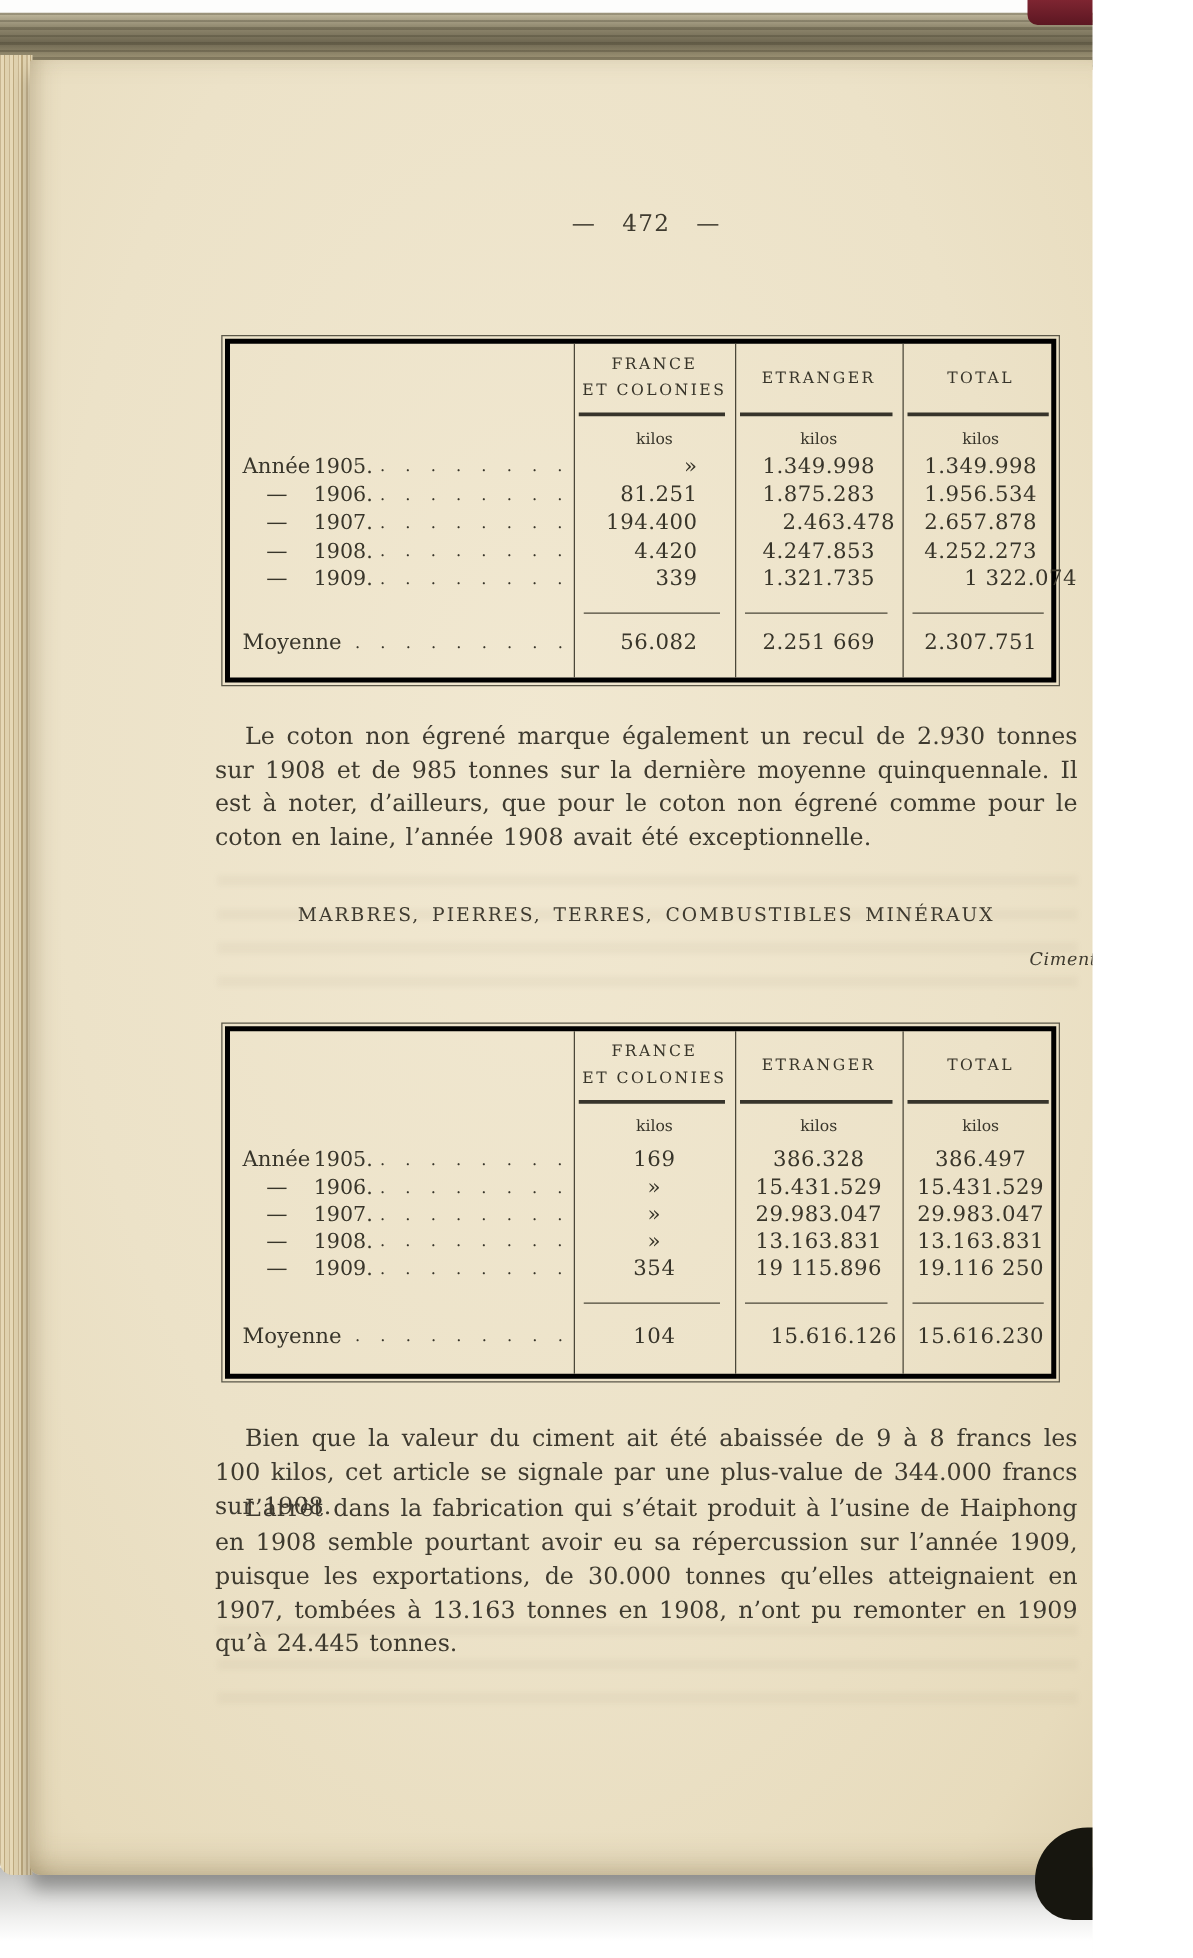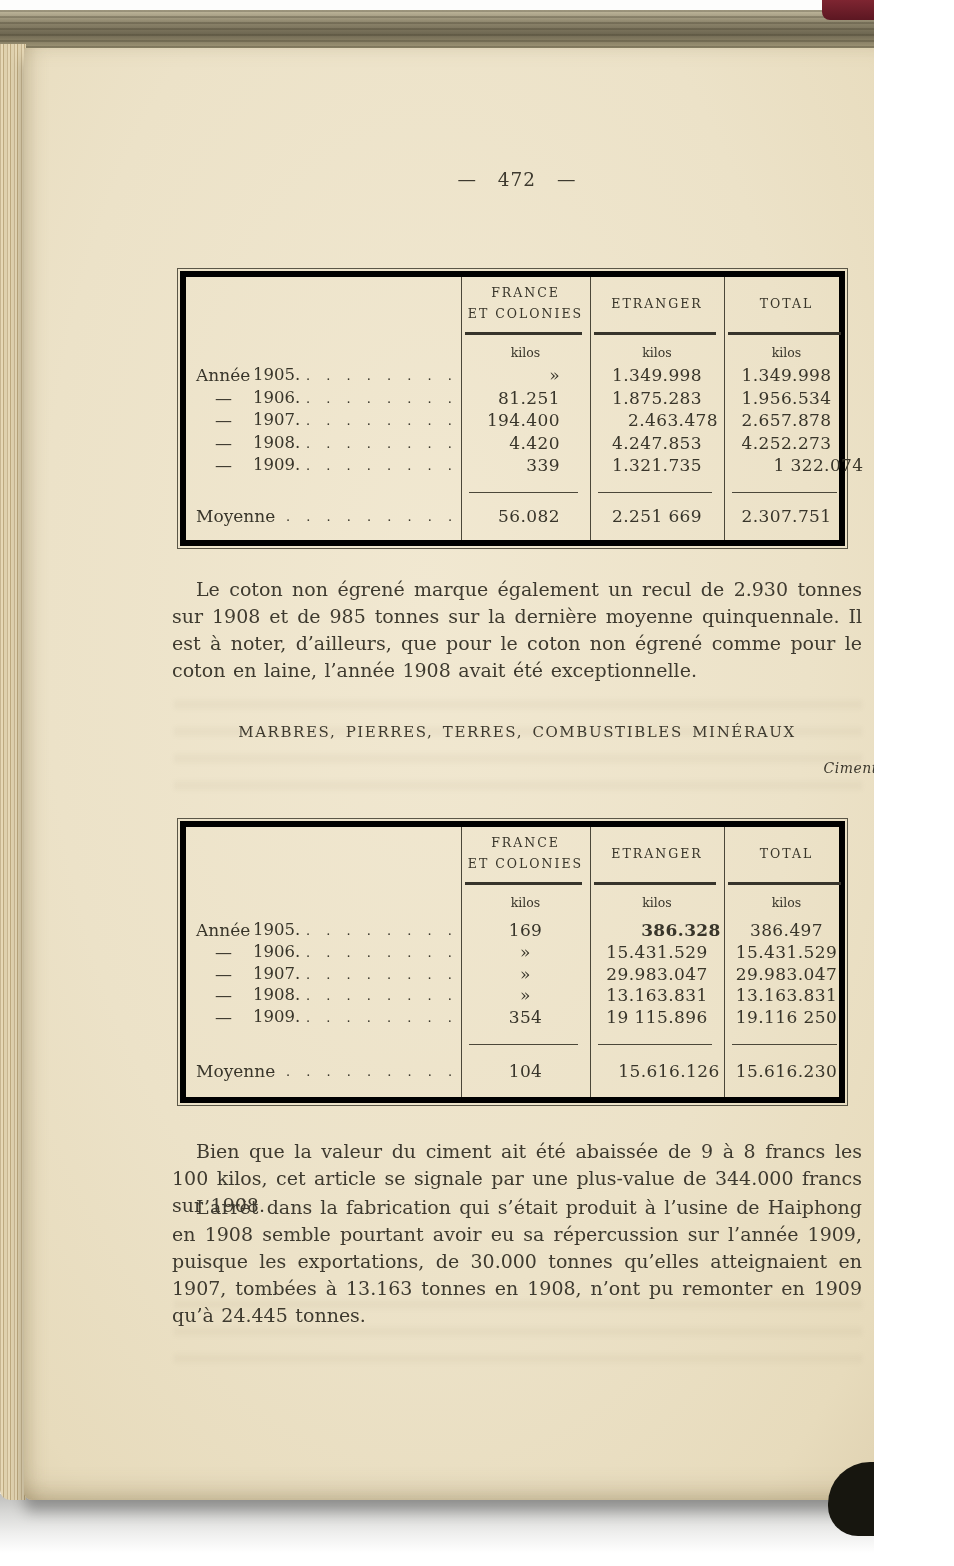--- a/index.html
+++ b/index.html
@@ -48,21 +48,21 @@
     font-size:21px;font-weight:bold;letter-spacing:1.5px;word-spacing:7px;}
   .para{position:absolute;left:148px;width:690px;font-size:19px;line-height:27px;
     text-align:justify;text-indent:24px;word-spacing:1.5px;}
   .sec-head{position:absolute;top:671px;left:148px;width:690px;text-align:center;
     font-size:15px;letter-spacing:1.6px;word-spacing:3px;}
   .sub-title{position:absolute;top:708px;left:164px;width:690px;text-align:right;
     font-size:14px;font-style:italic;letter-spacing:.5px;}
 
   
   .tbl{position:absolute;left:153px;width:671px;border:1px solid #5b5748;}
-  .tbl-inner{position:absolute;inset:2px;border:6px solid #000000;color:#38352a;}
+  .tbl-inner{position:absolute;inset:2px;border:4px solid #000000;color:#38352a;}
   .vline{position:absolute;top:0;bottom:0;width:1px;background:#4b4739;}
   .colhead{position:absolute;top:0;height:52px;display:flex;flex-direction:column;
     align-items:center;justify-content:center;gap:6px;font-size:12.5px;letter-spacing:2px;}
   .headrule{position:absolute;top:55px;height:3px;background:#37342b;}
   .kilos{position:absolute;top:68px;height:16px;text-align:center;font-size:12.5px;}
   .trow{position:absolute;left:0;right:0;height:22px;font-size:17px;}
   .pfx{position:absolute;left:10px;width:55px;}
   .pfx.dash{text-align:center;}
   .year{position:absolute;left:67px;width:54px;font-size:16.5px;}
   .dots{position:absolute;left:120px;width:147px;top:3px;overflow:hidden;white-space:nowrap;
@@ -191,21 +191,21 @@
           <div class="colhead" style="left: 538px; width: 125px;">
             <div>TOTAL</div>
           </div>
           <div class="headrule" style="left: 542px; width: 113px;"></div>
           <div class="kilos" style="left: 538px; width: 125px;">kilos</div>
           <div class="trow" style="top: 93px;">
             <div class="pfx">Année</div>
             <div class="year">1905.</div>
             <div class="dots">. . . . . . . . . . . . . . . . . . . . . . . . . . . . . . </div>
             <div class="num center" style="left: 275px; width: 129px;">169</div>
-            <div class="num center" style="left: 428px; width: 134px; font-weight: bold;">386.328</div>
+            <div class="num center" style="left: 404px; width: 134px;">386.328</div>
             <div class="num center" style="left: 538px; width: 125px;">386.497</div>
           </div>
           <div class="trow" style="top: 114.8px;">
             <div class="pfx dash">—</div>
             <div class="year">1906.</div>
             <div class="dots">. . . . . . . . . . . . . . . . . . . . . . . . . . . . . . </div>
             <div class="num center" style="left: 275px; width: 129px;">»</div>
             <div class="num center" style="left: 404px; width: 134px;">15.431.529</div>
             <div class="num center" style="left: 538px; width: 125px;">15.431.529</div>
           </div>

